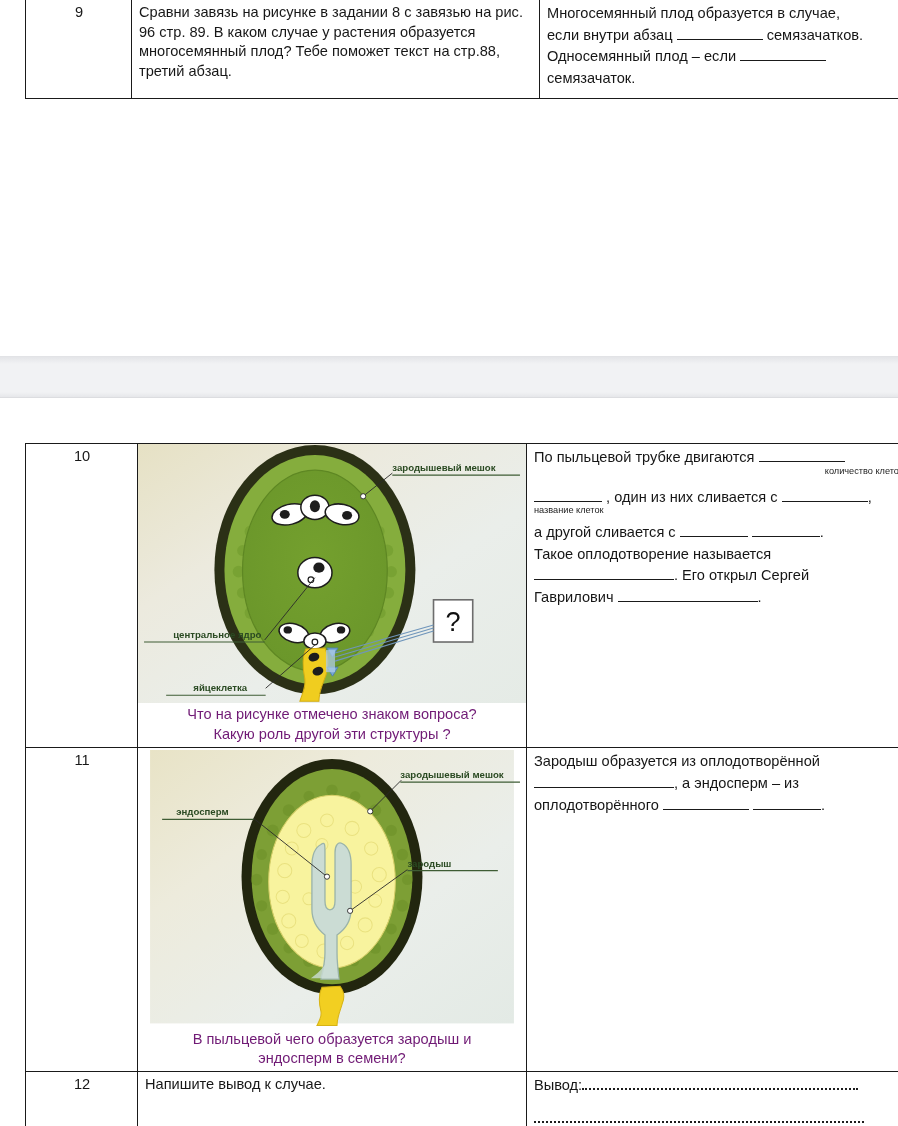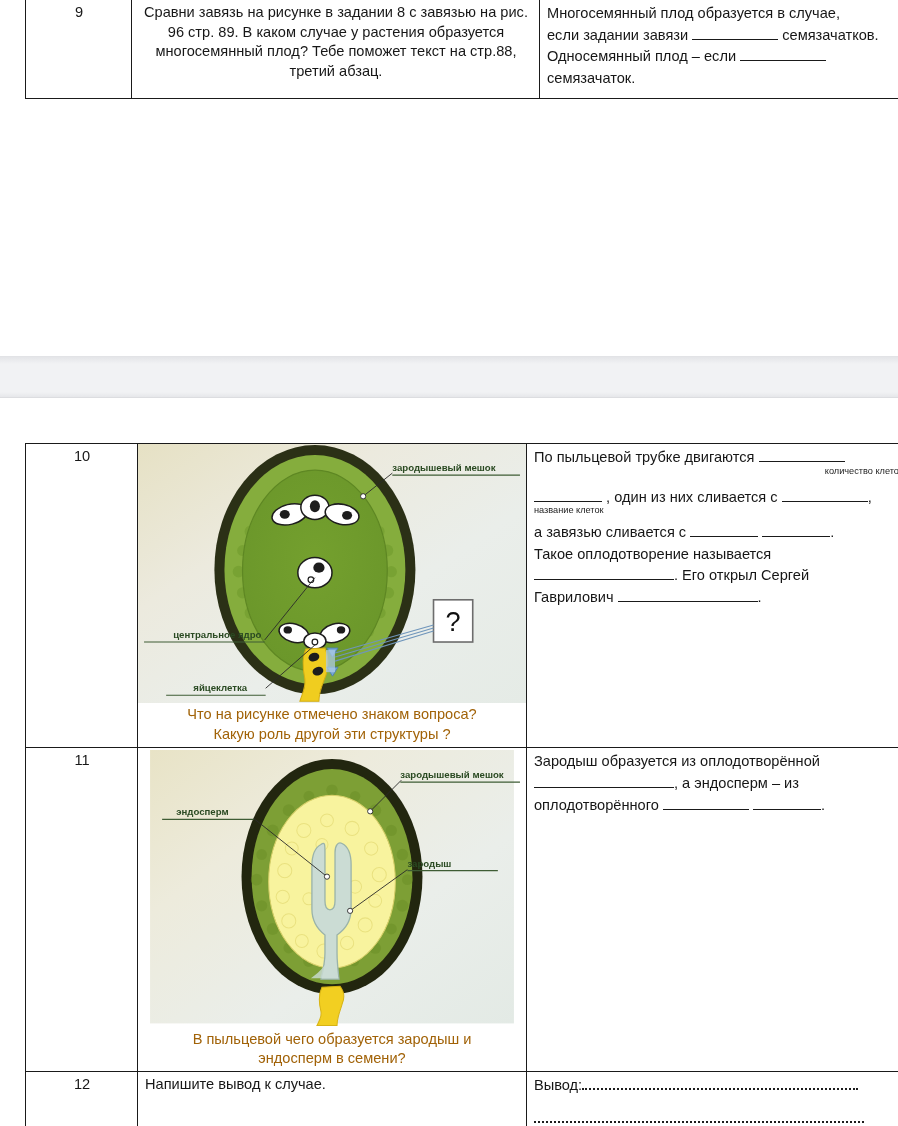--- a/index.html
+++ b/index.html
@@ -38,21 +38,21 @@
   }
 
   
   #table-top {
     left: 25px;
     top: 0px;
     width: 863px;
   }
   #table-top td { border-top: none; }
   #table-top .c1 { width: 92px; }
-  #table-top .c2 { width: 394px; text-align: center; }
+  #table-top .c2 { width: 394px; }
   #table-top .c3 { width: 377px; }
   #table-top td { height: 92px; }
 
   
   #page-gap {
     position: absolute;
     left: 0;
     top: 356px;
     width: 898px;
     height: 40px;
@@ -79,21 +79,21 @@
   #table-bottom .c2 { width: 388px; }
   #table-bottom .c3 { width: 377px; }
   #table-bottom td.cell-fig { padding: 0; }
 
   
   .figure-wrap { width: 100%; }
   .figure-caption {
     text-align: center;
     font-size: 14.6px;
     line-height: 1.33;
-    color: #a16207;
+    color: #701a75;
     padding: 2px 4px 3px 4px;
   }
   .fig-canvas { display: block; width: 100%; }
 
   
   .fill-text { font-size: 14.6px; line-height: 1.42; color: #161616; }
   .fill-text p { margin: 0 0 1px 0; }
   .blank {
     display: inline-block;
     border-bottom: 1.4px solid #1a1a1a;
@@ -129,21 +129,21 @@
     <td class="c1 cell-num">
       <span>9</span>
     </td>
     <td class="c2">
       <span>Сравни завязь на рисунке в задании 8 с завязью на рис. 96 стр. 89. В каком случае у растения образуется многосемянный плод? Тебе поможет текст на стр.88, третий абзац.</span>
     </td>
     <td class="c3">
       <div class="fill-text">
         <p>Многосемянный плод образуется в случае,</p>
         <p>
-          <span>если задании завязи</span>
+          <span>если внутри абзац</span>
           <span class="blank b-lg"></span>
           <span>семязачатков.</span>
         </p>
         <p>
           <span>Односемянный плод – если</span>
           <span class="blank b-lg"></span>
         </p>
         <p>семязачаток.</p>
       </div>
     </td>
@@ -296,21 +296,21 @@
           <span class="blank b-lg"></span>
         </p>
         <span class="hint hint-right">количество клеток</span>
         <p style="margin-top:11px;">
           <span class="blank b-md"></span>
           <span>, один из них сливается с</span>
           <span class="blank b-lg"></span><span>,</span>
         </p>
         <span class="hint hint-left">название клеток</span>
         <p>
-          <span>а завязью сливается с</span>
+          <span>а другой сливается с</span>
           <span class="blank b-md"></span>
           <span class="blank b-md"></span><span>.</span>
         </p>
         <p>Такое оплодотворение называется</p>
         <p>
           <span class="blank b-xxl"></span><span>. Его открыл Сергей</span>
         </p>
         <p>
           <span>Гаврилович</span>
           <span class="blank b-xxl"></span><span>.</span>

